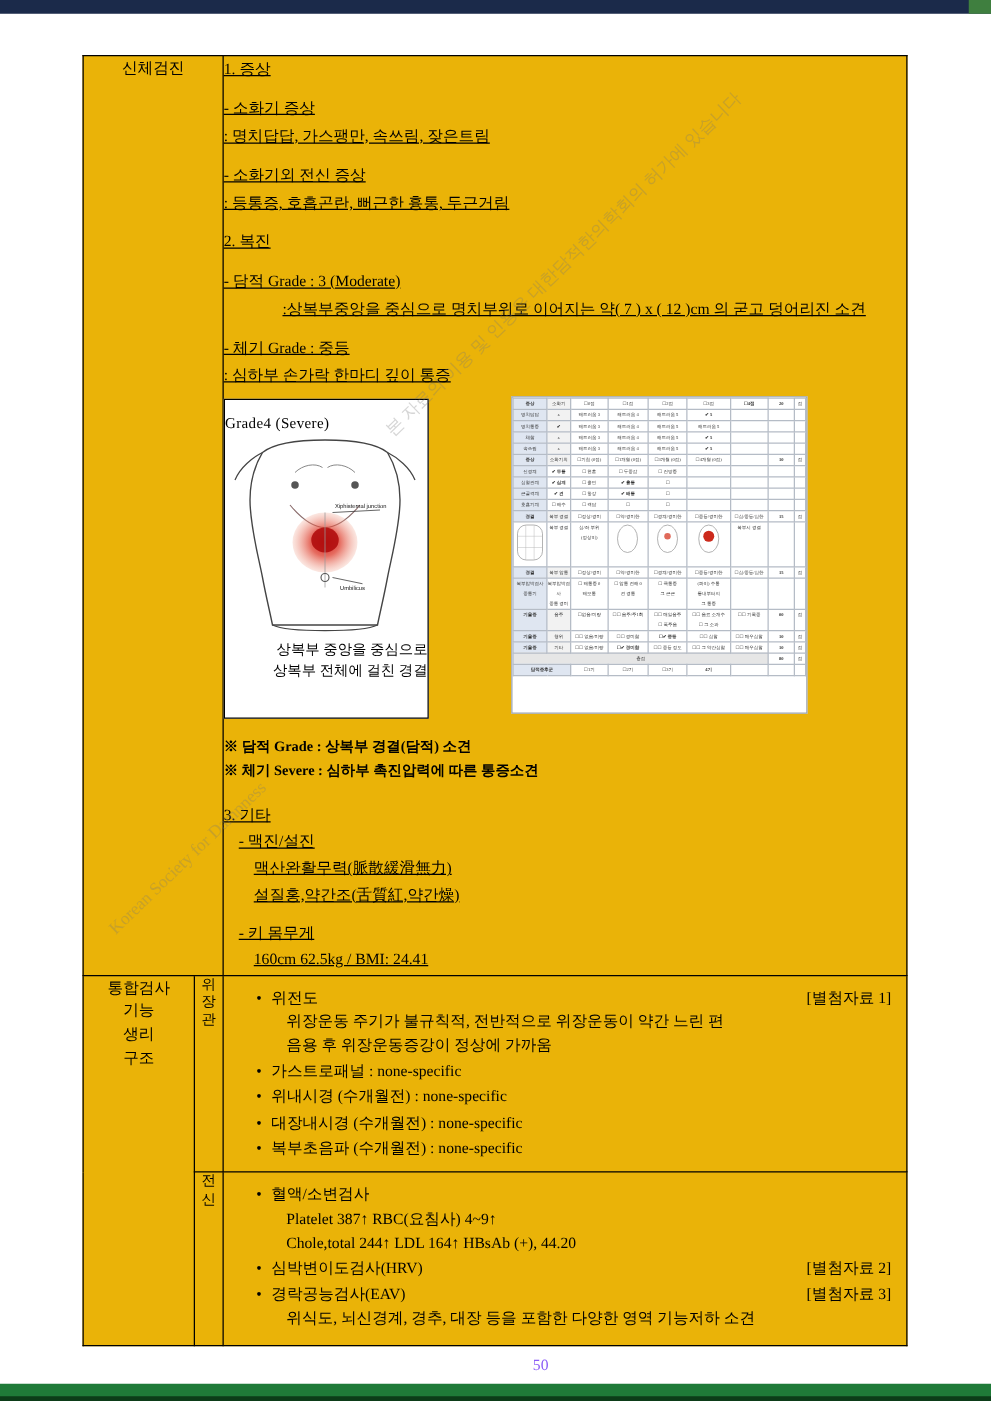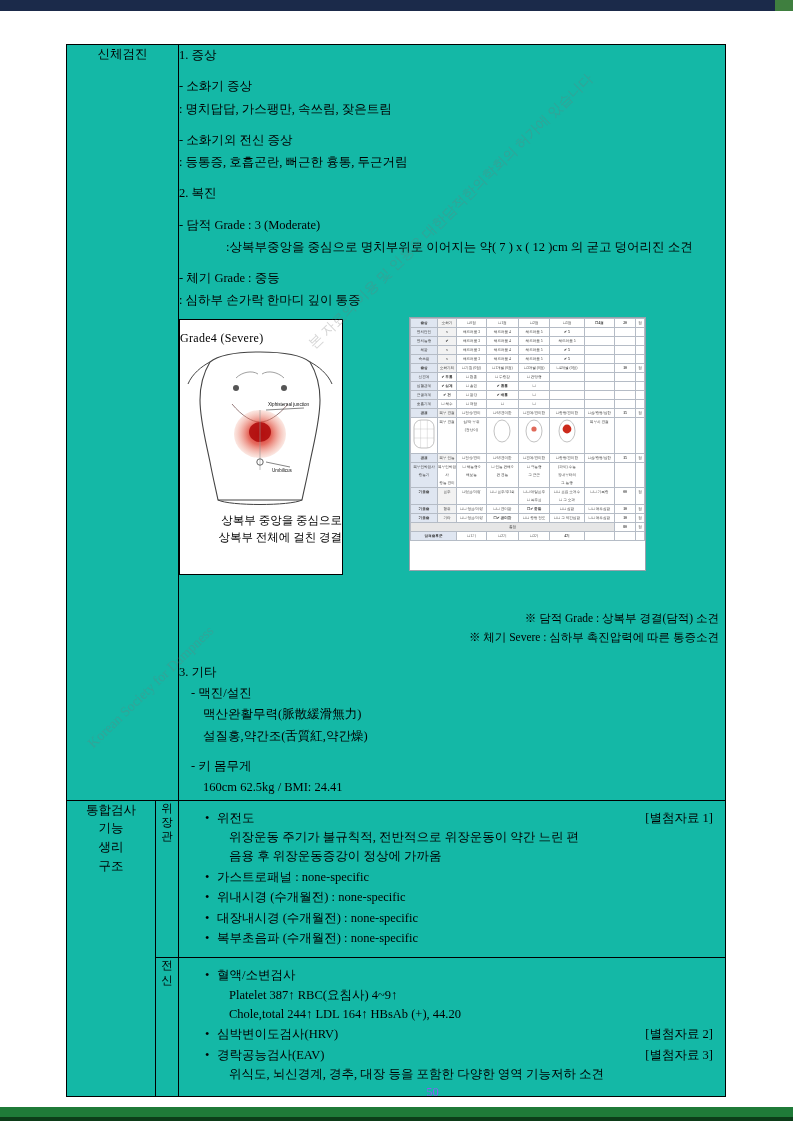--- a/index.html
+++ b/index.html
@@ -45,21 +45,21 @@
   }
 
   
   .page-table {
     position: absolute;
     left: 66px;
     top: 44px;
     width: 660px;
     border: 1px solid #000;
     border-collapse: collapse;
-    background: #14b8a6;
+    background: #eab308;
   }
   .page-table td {
     border: 1px solid #000;
     vertical-align: top;
     padding: 0;
   }
   .label-cell {
     width: 88px;
     text-align: center;
     vertical-align: middle;
@@ -74,21 +74,21 @@
     font-size: 11.5px;
     line-height: 1.25;
     padding: 2px 0;
   }
   .content-cell {
     padding: 10px 12px 12px 18px;
     font-size: 12.5px;
     line-height: 1.62;
   }
 
-  .blk { margin: 0 0 2px 0; }
+  .blk { margin: 0 0 2px 0; text-decoration: underline; }
   .gap-sm { height: 9px; }
   .gap-md { height: 14px; }
 
   .watermark {
     position: absolute;
     left: 55px;
     top: 310px;
     width: 520px;
     height: 620px;
     pointer-events: none;
@@ -170,25 +170,26 @@
   .hdr-gray { background: #e6e6e6; }
   .lbl-cell { background: #dfe6f1; width: 26px; font-size: 3.6px; }
   .sub-cell { background: #f2f2f2; width: 18px; }
   .score { width: 20px; background: #fff; font-weight: bold; font-size: 6px; }
   .chk::before { content: "\2610 "; }
   .vmark { color: #111; font-weight: bold; }
   .bigrow td { height: 34px; }
   .diagram-cell { background: #fff; }
 
   .note-lines {
-    margin-top: 20px;
-    text-align: right;
+    margin-top: 0;
+    text-align: left;
     font-size: 11.5px;
     line-height: 1.7;
     padding-right: 6px;
+    font-weight: bold;
   }
 
   ul.bul {
     margin: 0;
     padding-left: 16px;
     list-style: none;
   }
   ul.bul > li {
     position: relative;
     margin: 0 0 1px 0;

